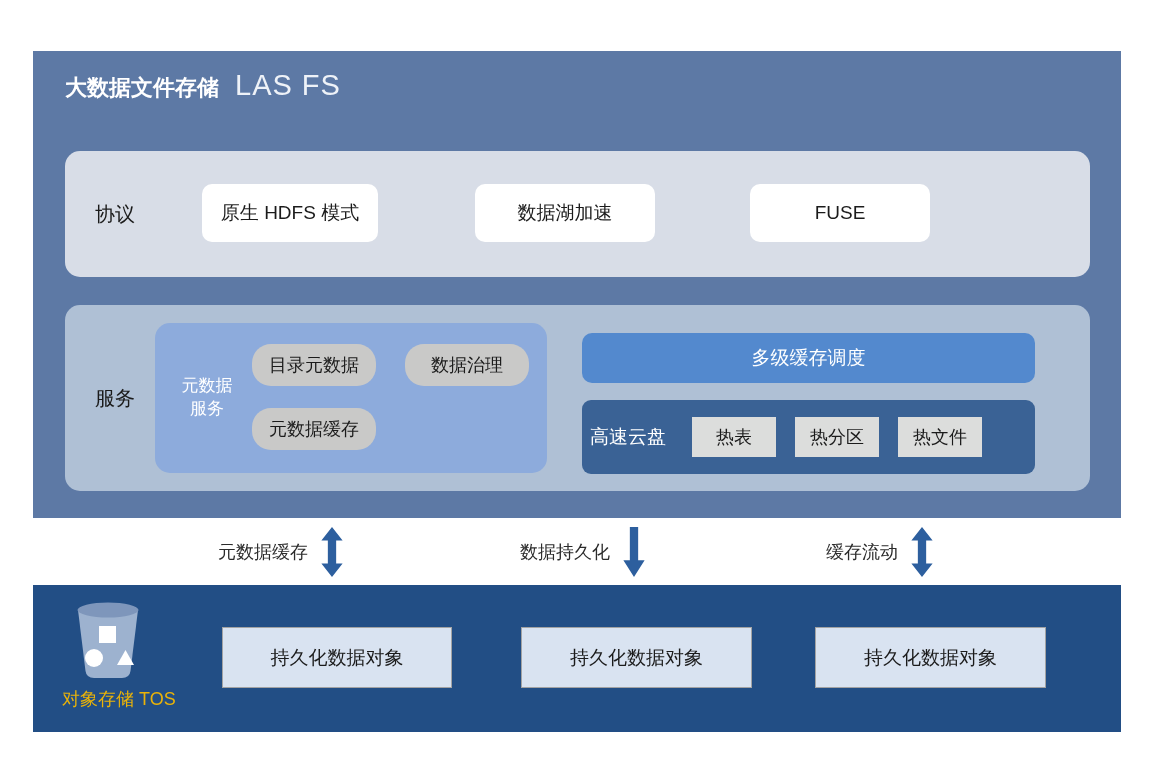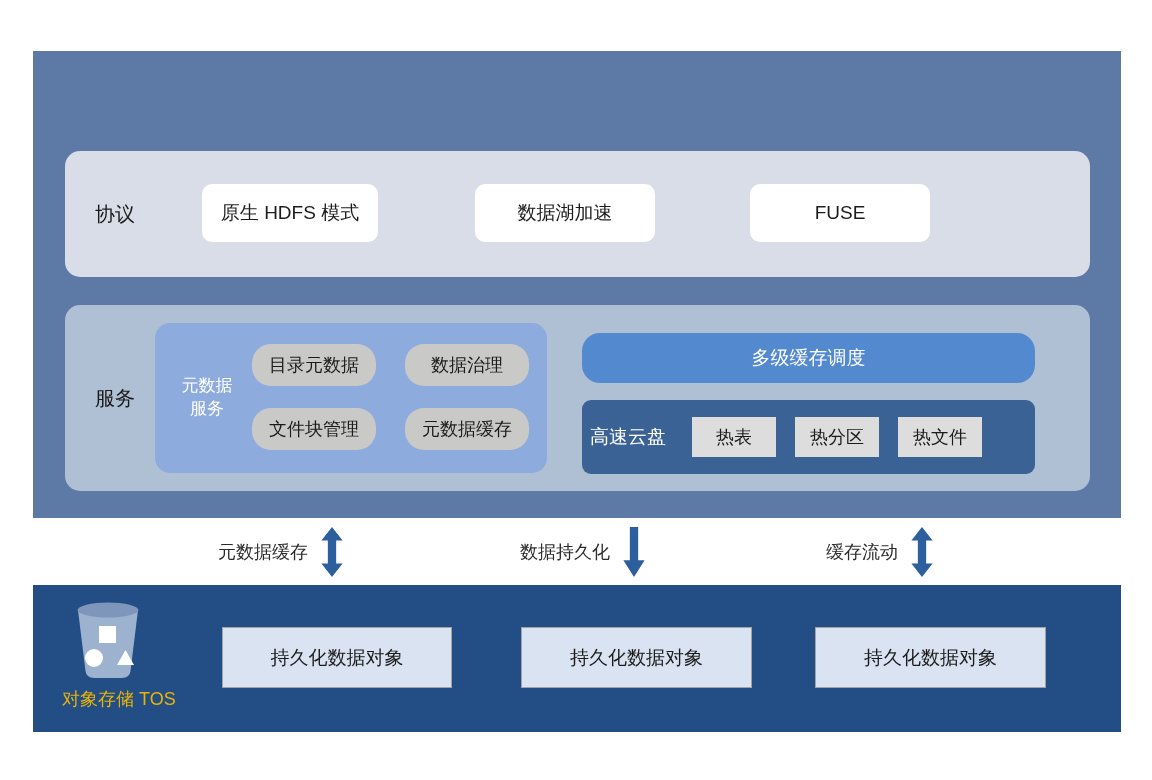--- a/index.html
+++ b/index.html
@@ -72,21 +72,21 @@
     column-gap: 29px; row-gap: 22px;
   }
   .gray-chip {
     background: var(--gray-chip-bg);
     display: flex; align-items: center; justify-content: center;
     font-size: 18px; color: var(--dark-text); border-radius: 19px;
   }
 
   .cache-bar {
     position: absolute; left: 517px; top: 28px; width: 453px; height: 50px;
-    background: var(--cache-bar-bg); border-radius: 18px;
+    background: var(--cache-bar-bg); border-radius: 10px;
     display: flex; align-items: center; justify-content: center;
     color: #ffffff; font-size: 19px;
   }
   .disk-box {
     position: absolute; left: 517px; top: 95px; width: 453px; height: 74px;
     background: var(--disk-box-bg); border-radius: 9px;
     display: flex; align-items: center; padding-left: 8px;
   }
   .disk-label { color: #ffffff; font-size: 19px; margin-right: 26px; white-space: nowrap; }
   .hot-chip {
@@ -120,40 +120,43 @@
   }
   .bottom-chip.c0 { left: 189px; width: 230px; }
   .bottom-chip.c1 { left: 488px; width: 231px; }
   .bottom-chip.c2 { left: 782px; width: 231px; }
 </style>
 </head>
 <body>
 
 <div class="abs top-section">
 
+  <div class="abs header">
+    <span class="cn">大数据文件存储</span>
+    <span class="en">LAS FS</span>
+  </div>
 
   <div class="abs panel protocol-panel">
     <div class="panel-label">协议</div>
     <div class="proto-chip c0">原生 HDFS 模式</div>
     <div class="proto-chip c1">数据湖加速</div>
     <div class="proto-chip c2">FUSE</div>
   </div>
 
   <div class="abs panel services-panel">
     <div class="panel-label">服务</div>
 
     <div class="meta-box">
       <div class="meta-label">
         <div>元数据</div>
         <div>服务</div>
       </div>
       <div class="meta-grid">
         <div class="gray-chip">目录元数据</div>
         <div class="gray-chip">数据治理</div>
-        <div class="gray-chip">文件块管理</div>
         <div class="gray-chip">元数据缓存</div>
       </div>
     </div>
 
     <div class="cache-bar">多级缓存调度</div>
 
     <div class="disk-box">
       <span class="disk-label">高速云盘</span>
       <span class="hot-chip">热表</span>
       <span class="hot-chip">热分区</span>

